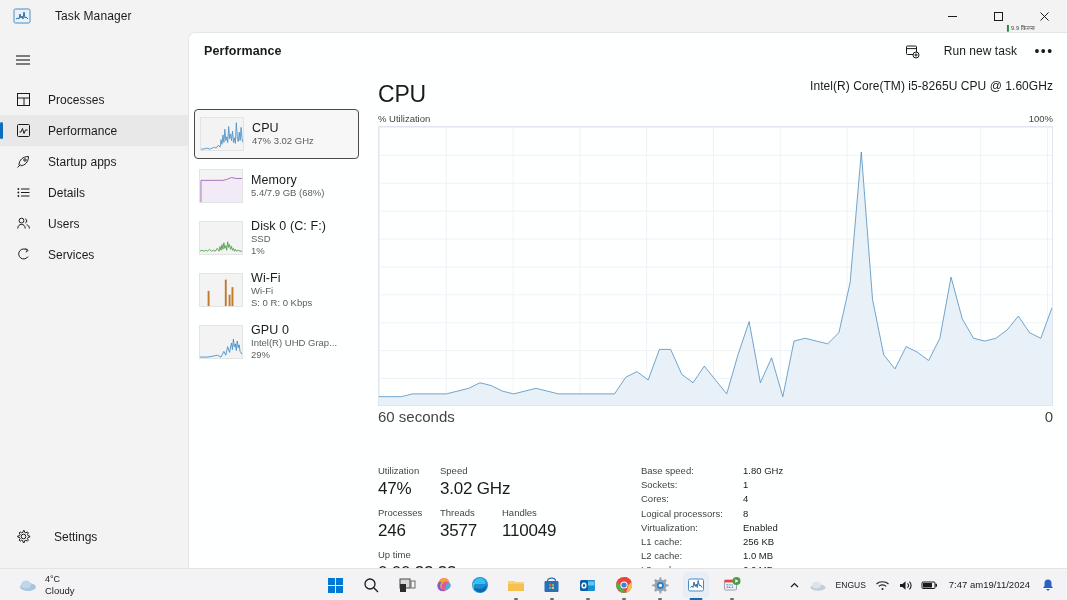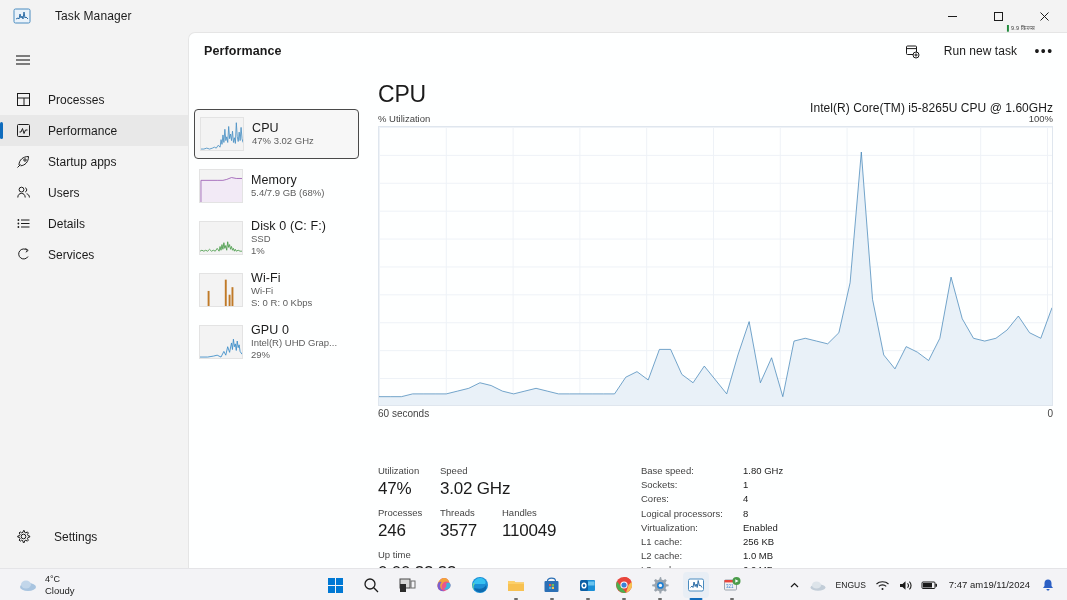--- a/index.html
+++ b/index.html
@@ -123,40 +123,40 @@
   }
   .ressub {
     font-size: 9.5px; color: #5d5d5d; white-space: nowrap; line-height: 12px;
   }
 
   
   .detail { position: absolute; left: 175px; top: 36px; right: 0; bottom: 0; }
   .d-head { position: relative; padding: 12px 14px 0 14px; }
   .d-title { font-size: 23px; color: #1b1b1b; letter-spacing: -.2px; }
   .d-model {
-    position: absolute; right: 14px; top: 32px;
+    position: absolute; right: 14px; top: 10px;
     font-size: 12px; color: #1b1b1b; letter-spacing: .05px;
   }
   .d-axislabel {
     margin-top: 5px; font-size: 9.5px; color: #444;
     display: flex; justify-content: space-between;
   }
 
   .graphwrap {
     position: relative; margin: 2px 14px 0 14px; height: 280px;
     border: 1px solid #dfe6ee;
     background-image:
       linear-gradient(to right, #eef2f7 1px, transparent 1px),
       linear-gradient(to bottom, #eef2f7 1px, transparent 1px);
     background-size: 66.8px 27.9px;
   }
   .graphwrap svg { position: absolute; inset: 0; width: 100%; height: 100%; }
   .graph-foot {
     margin: 2px 14px 0 14px; display: flex; justify-content: space-between;
-    font-size: 10px; color: #444;
+    font-size: 15px; color: #444;
   }
 
   
   .stats { position: absolute; left: 14px; top: 395px; right: 1px; }
   .stats-inner { display: flex; }
   .stats-left { width: 255px; }
   .srow { display: flex; margin-bottom: 6px; }
   .scell { }
   .scell.w1 { width: 62px; }
   .scell.w2 { width: 115px; }
@@ -296,41 +296,41 @@
               <line x1="1.5" y1="13.5" x2="4.5" y2="10.5"></line>
               <circle cx="9" cy="6" r="1.2"></circle>
           </svg>
           </span>
         <span class="lbl">Startup apps</span>
       </div>
 
       <div class="navitem">
         <span class="ico">
           <svg width="15" height="15" viewBox="0 0 15 15" fill="none" stroke="#1b1b1b" stroke-width="1">
-            <circle cx="5.5" cy="4.6" r="2.4"></circle>
-              <path d="M1.8 12.5 C1.8 9.8 3.4 8.4 5.5 8.4 C7.6 8.4 9.2 9.8 9.2 12.5"></path>
-            <path d="M9.2 2.8 A2.2 2.2 0 0 1 9.2 7"></path>
-              <path d="M10.6 8.8 C12.4 9.2 13.4 10.5 13.4 12.5"></path>
-          </svg>
-          </span>
-        <span class="lbl">Users</span>
-      </div>
-
-      <div class="navitem">
-        <span class="ico">
-          <svg width="15" height="15" viewBox="0 0 15 15" fill="none" stroke="#1b1b1b" stroke-width="1">
             <circle cx="2.4" cy="4" r=".9" fill="#1b1b1b" stroke="none"></circle>
               <line x1="5" y1="4" x2="13.5" y2="4"></line>
             <circle cx="2.4" cy="7.5" r=".9" fill="#1b1b1b" stroke="none"></circle>
               <line x1="5" y1="7.5" x2="13.5" y2="7.5"></line>
             <circle cx="2.4" cy="11" r=".9" fill="#1b1b1b" stroke="none"></circle>
               <line x1="5" y1="11" x2="13.5" y2="11"></line>
           </svg>
           </span>
         <span class="lbl">Details</span>
+      </div>
+
+      <div class="navitem">
+        <span class="ico">
+          <svg width="15" height="15" viewBox="0 0 15 15" fill="none" stroke="#1b1b1b" stroke-width="1">
+            <circle cx="5.5" cy="4.6" r="2.4"></circle>
+              <path d="M1.8 12.5 C1.8 9.8 3.4 8.4 5.5 8.4 C7.6 8.4 9.2 9.8 9.2 12.5"></path>
+            <path d="M9.2 2.8 A2.2 2.2 0 0 1 9.2 7"></path>
+              <path d="M10.6 8.8 C12.4 9.2 13.4 10.5 13.4 12.5"></path>
+          </svg>
+          </span>
+        <span class="lbl">Users</span>
       </div>
 
       <div class="navitem">
         <span class="ico">
           <svg width="15" height="15" viewBox="0 0 15 15" fill="none" stroke="#1b1b1b" stroke-width="1">
             <path d="M11 3.2 A5 5 0 1 0 12 9.5"></path>
               <path d="M9.5 1.5 L12.2 3.4 L9.8 5.2"></path>
           </svg>
           </span>
         <span class="lbl">Services</span>

